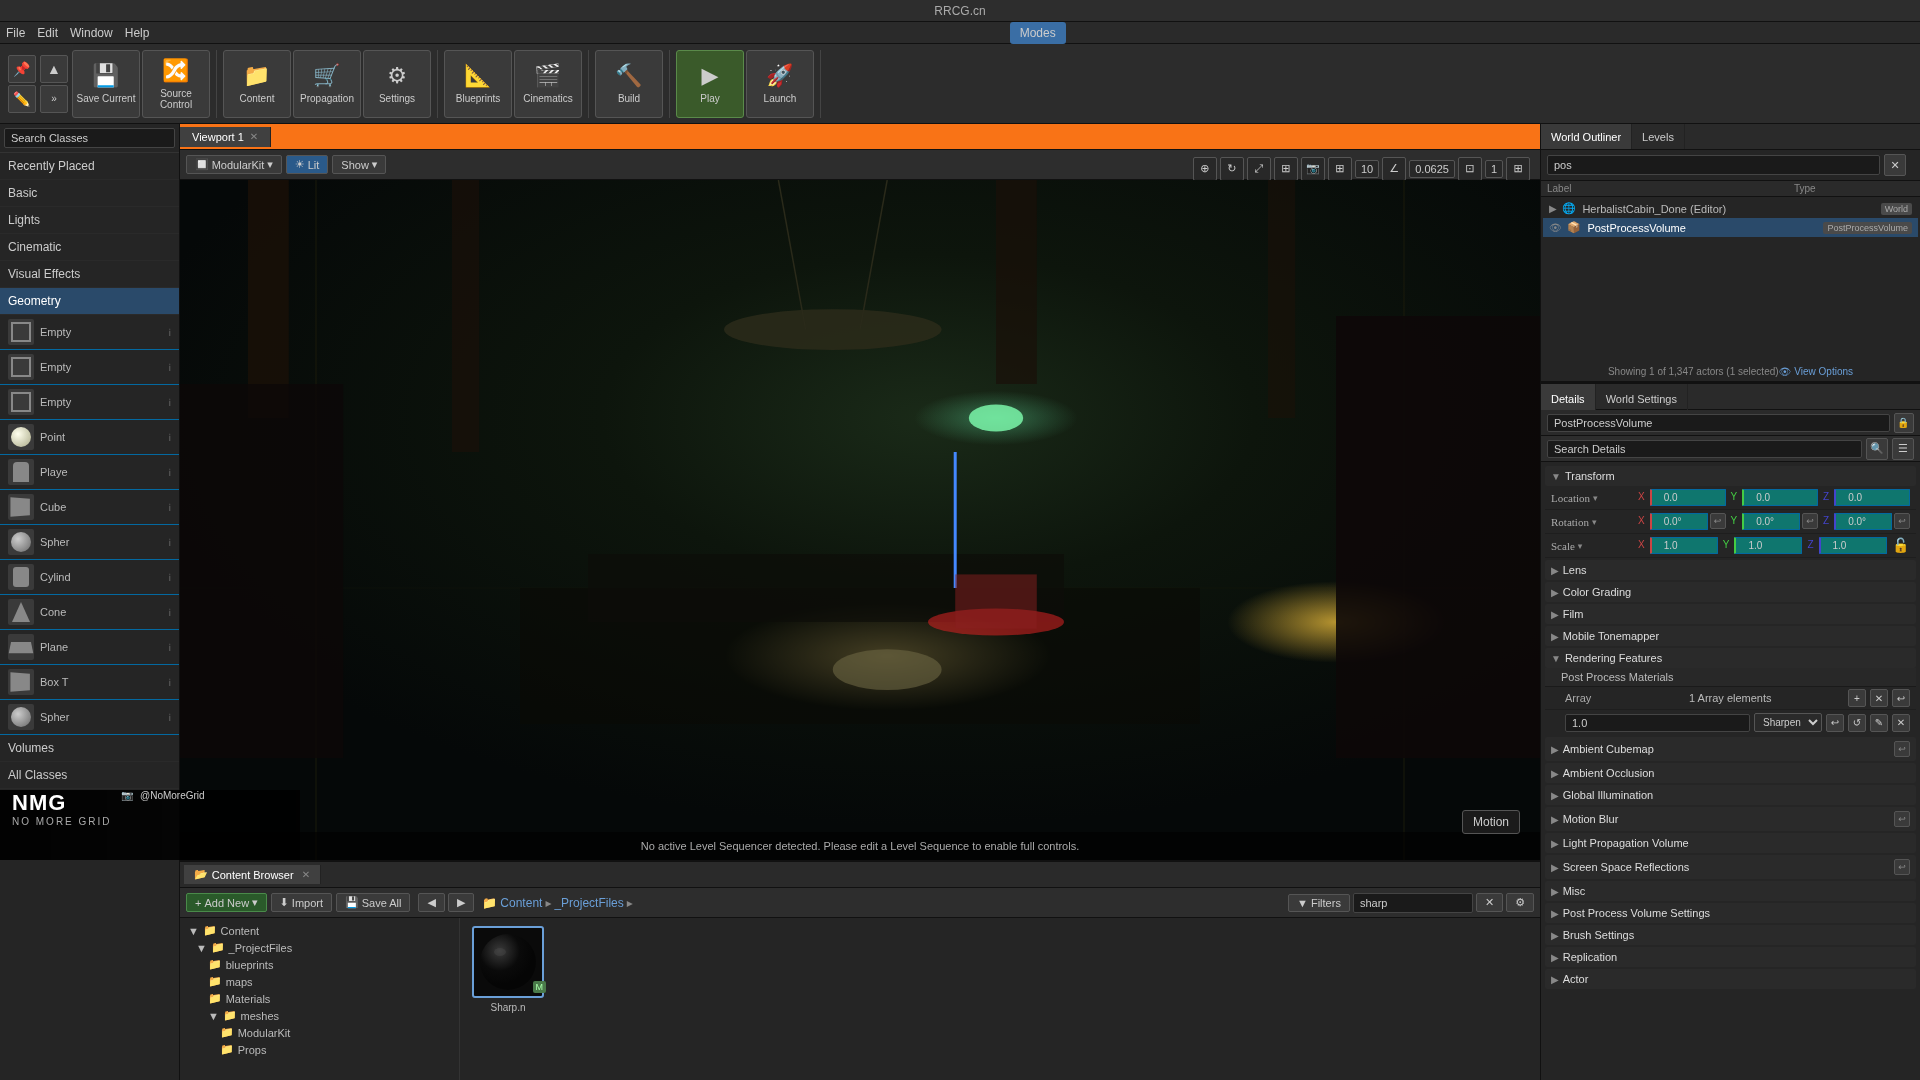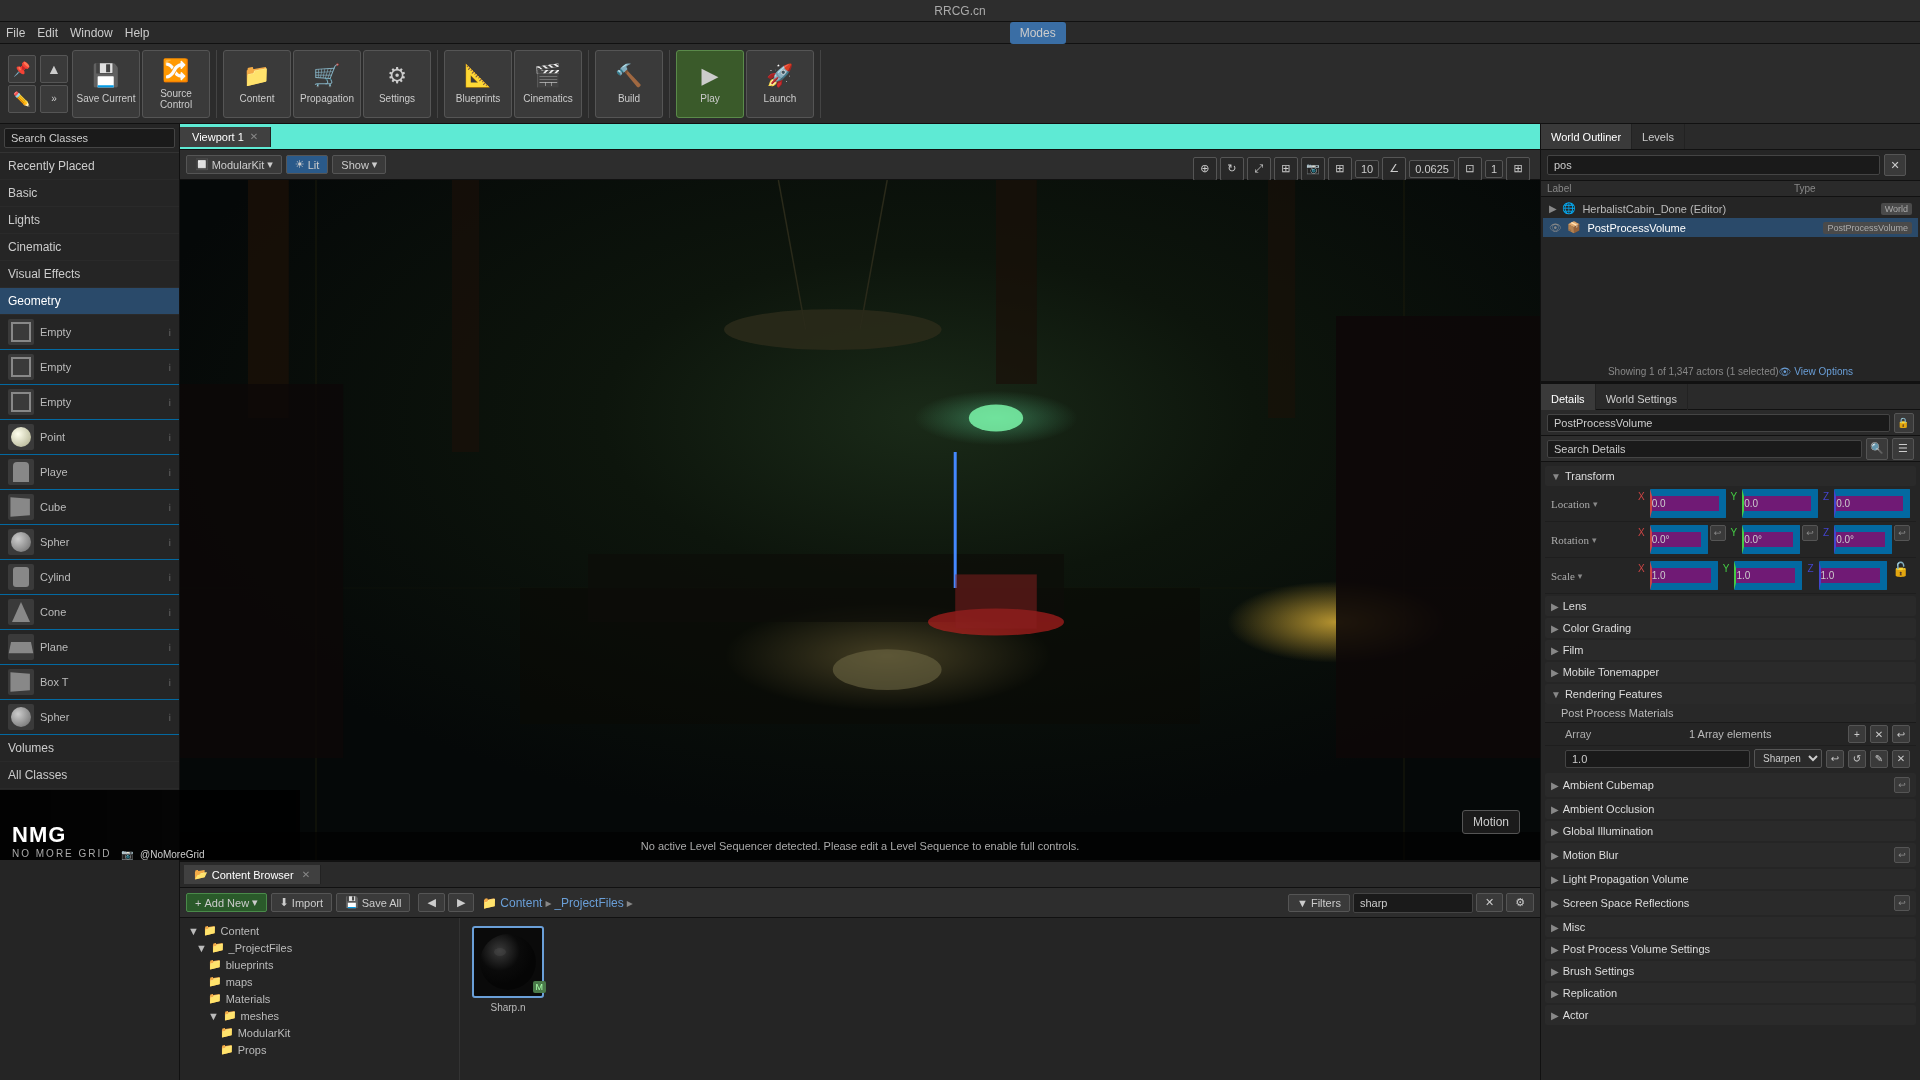--- a/index.html
+++ b/index.html
@@ -32,21 +32,21 @@
     .panel-category { padding: 6px 8px; font-size: 12px; color: #ccc; cursor: pointer; border-bottom: 1px solid #2a2a2a; }
     .panel-category.active { background: #2a4a6a; color: #fff; }
     .panel-items { display: flex; flex-direction: column; }
     .panel-item { display: flex; align-items: center; padding: 4px 8px; gap: 6px; cursor: pointer; border-bottom: 1px solid #0369a1; }
     .panel-item-icon { width: 26px; height: 26px; background: #3a3a3a; border-radius: 2px; display: flex; align-items: center; justify-content: center; flex-shrink: 0; }
     .panel-item-label { font-size: 11px; color: #bbb; flex: 1; }
     .panel-item-info { color: #666; font-size: 10px; }
 
     
     #center-area { flex: 1; display: flex; flex-direction: column; min-width: 0; }
-    #viewport-tabs { height: 26px; background: #5eead4; display: flex; align-items: center; border-bottom: 1px solid #111; }
+    #viewport-tabs { height: 26px; background: #f97316; display: flex; align-items: center; border-bottom: 1px solid #111; }
     .viewport-tab { padding: 4px 12px; background: #3a3a3a; color: #ccc; font-size: 11px; cursor: pointer; border-right: 1px solid #222; display: flex; align-items: center; gap: 6px; }
     .viewport-tab.active { background: #404040; color: #fff; }
     .viewport-tab-close { color: #888; font-size: 10px; cursor: pointer; }
     #viewport-toolbar { height: 30px; background: #2d2d2d; display: flex; align-items: center; padding: 0 6px; gap: 4px; border-bottom: 1px solid #111; }
     .vp-btn { padding: 2px 8px; background: #3a3a3a; border: 1px solid #555; border-radius: 2px; color: #ccc; font-size: 11px; cursor: pointer; display: flex; align-items: center; gap: 3px; }
     .vp-btn-active { background: #2a5a8a; }
     #viewport { flex: 1; position: relative; overflow: hidden; background: #1a1a1a; }
     #viewport-canvas { width: 100%; height: 100%; background: linear-gradient(135deg, #1a1205 0%, #2a1a0a 30%, #0a1520 60%, #1a1a1a 100%); position: relative; }
     #viewport-status { position: absolute; bottom: 0; left: 0; right: 0; height: 28px; background: rgba(0,0,0,0.6); display: flex; align-items: center; justify-content: center; color: #aaa; font-size: 11px; }
 
@@ -84,21 +84,21 @@
     .details-icon-btn { width: 20px; height: 20px; background: #3a3a3a; border: 1px solid #555; border-radius: 2px; display: flex; align-items: center; justify-content: center; cursor: pointer; font-size: 10px; color: #ccc; }
     #details-search { height: 26px; background: #2d2d2d; display: flex; align-items: center; padding: 0 6px; gap: 4px; border-bottom: 1px solid #111; }
     .details-search-input { flex: 1; background: #1a1a1a; border: 1px solid #444; color: #ccc; padding: 2px 6px; font-size: 11px; border-radius: 2px; }
     #details-content { flex: 1; overflow-y: auto; padding: 4px; }
     .details-section { margin-bottom: 2px; }
     .details-section-header { display: flex; align-items: center; padding: 4px 6px; background: #2a2a2a; cursor: pointer; font-size: 11px; color: #ddd; border-radius: 2px; gap: 4px; }
     .section-arrow { color: #888; font-size: 10px; }
     .details-prop { display: flex; align-items: center; padding: 3px 6px; gap: 4px; border-bottom: 1px solid #1e1e1e; }
     .prop-label { width: 80px; font-size: 11px; color: #aaa; flex-shrink: 0; display: flex; align-items: center; gap: 3px; }
     .prop-value { flex: 1; display: flex; gap: 2px; }
-    .prop-field { flex: 1; background: #701a75; border: 7px solid #0369a1; color: #ccc; padding: 2px 0; font-size: 10px; border-radius: 1px; }
+    .prop-field { flex: 1; background: #0f766e; border: 1px solid #0369a1; color: #ccc; padding: 2px 12px; font-size: 10px; border-radius: 1px; }
     .prop-x { border-left: 2px solid #c44; }
     .prop-y { border-left: 2px solid #4c4; }
     .prop-z { border-left: 2px solid #44c; }
     .prop-arrow { color: #888; font-size: 9px; cursor: pointer; }
     .prop-reset { width: 16px; height: 16px; background: #3a3a3a; border: 1px solid #555; border-radius: 2px; display: flex; align-items: center; justify-content: center; font-size: 9px; cursor: pointer; color: #888; }
     .sub-row { display: flex; align-items: center; padding: 2px 6px; gap: 4px; border-bottom: 1px solid #1e1e1e; }
     .sub-label { font-size: 11px; color: #aaa; flex-shrink: 0; width: 120px; }
     .sub-count { font-size: 11px; color: #bbb; flex: 1; }
     .sub-btn { width: 18px; height: 18px; background: #3a3a3a; border: 1px solid #555; border-radius: 2px; display: flex; align-items: center; justify-content: center; font-size: 10px; cursor: pointer; color: #ccc; }
     .array-row { display: flex; align-items: center; padding: 3px 6px; gap: 4px; }
@@ -784,21 +784,21 @@
             <span class="section-arrow">▶</span>
             <span>Actor</span>
           </div>
         </div>
       </div>
     </div>
   </div>
 
 </div>
 
-<div style="position:fixed;bottom:220px;left:0;width:300px;height:70px;background:linear-gradient(90deg,rgba(0,0,0,0.95),rgba(0,0,0,0.8));display:flex;align-items:flex-end;padding:0 12px;gap:10px;z-index:100;">
+<div style="position:fixed;bottom:220px;left:0;width:300px;height:70px;background:linear-gradient(90deg,rgba(0,0,0,0.95),rgba(0,0,0,0.8));display:flex;align-items:flex-start;padding:0 12px;gap:10px;z-index:100;">
   <div style="display:flex;flex-direction:column;line-height:1.2;">
     <span style="font-size:22px;font-weight:900;color:#fff;letter-spacing:1px;">NMG</span>
     <span style="font-size:10px;color:#aaa;letter-spacing:2px;">NO MORE GRID</span>
   </div>
   <div style="display:flex;align-items:center;gap:6px;">
     <span style="font-size:10px;color:#aaa;">📷</span>
     <span style="font-size:10px;color:#ccc;">@NoMoreGrid</span>
   </div>
 </div>
 

